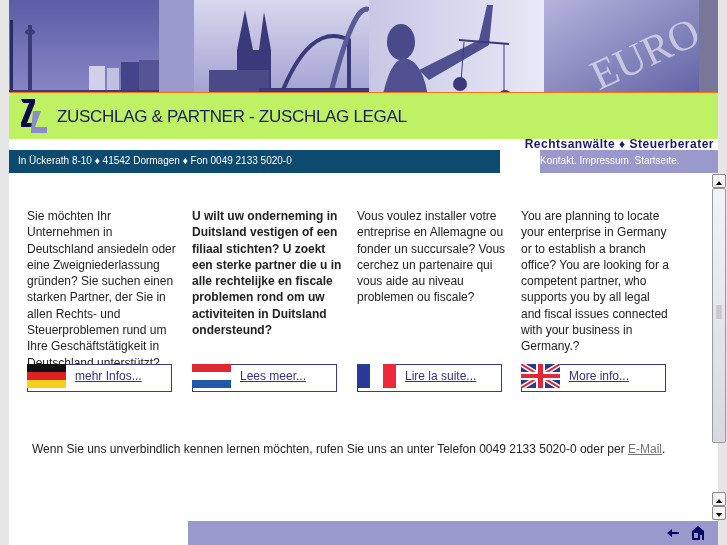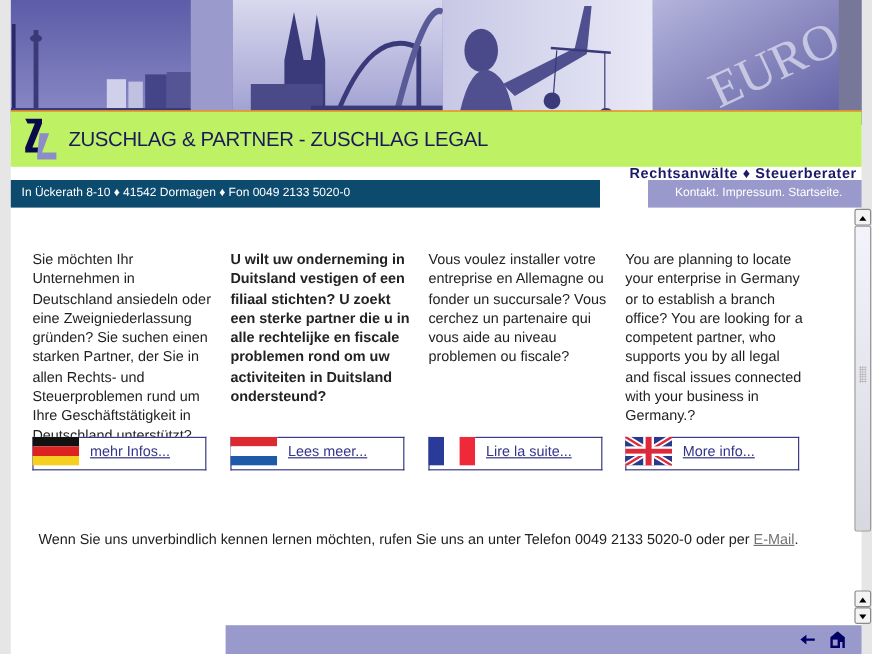--- a/index.html
+++ b/index.html
@@ -4,21 +4,21 @@
 <style>
   html,body{margin:0;padding:0;}
   body{width:727px;height:545px;overflow:hidden;background:#e6e6e6;font-family:"Liberation Sans",sans-serif;position:relative;}
   .frame{position:absolute;left:9px;top:0;width:709px;height:545px;background:#fff;}
   .banner{position:absolute;left:0;top:0;width:709px;height:104px;overflow:hidden;background:#6a6aa8;}
   .header{position:absolute;left:0;top:92px;width:709px;height:46px;background:#bef264;border-top:1px solid #f97316;}
   .logo{position:absolute;left:10px;top:4px;width:30px;height:38px;}
   .brand{position:absolute;left:48px;top:14px;font-size:17px;color:#1a1a5a;letter-spacing:-0.3px;}
   .tagline{position:absolute;right:4px;top:20px;font-size:12px;font-weight:bold;color:#1a1a6a;letter-spacing:0.5px;margin-top:24px;}
   .addrbar{position:absolute;left:0;top:150px;width:491px;height:23px;background:#0c4a6e;color:#fff;font-size:10px;line-height:22px;padding-left:9px;box-sizing:border-box;}
-  .navbar{position:absolute;left:531px;top:150px;width:178px;height:23px;background:#9999cc;color:#fff;font-size:10px;line-height:22px;text-align:right;padding-right:16px;box-sizing:border-box;}
+  .navbar{position:absolute;left:531px;top:150px;width:178px;height:23px;background:#9999cc;color:#fff;font-size:10px;line-height:22px;padding-right:16px;box-sizing:border-box;}
   .col{position:absolute;top:208px;width:155px;font-size:12px;line-height:16.3px;color:#222;}
   .langbox{position:absolute;top:364px;width:145px;height:28px;border:1px solid #3a3a88;border-top:none;box-sizing:border-box;background:#fff;}
   .langbox .topline{position:absolute;left:38px;right:-1px;top:0;border-top:1px solid #3a3a88;}
   .flag{position:absolute;left:-1px;top:0;width:39px;height:24px;}
   .langlink{position:absolute;left:47px;top:5px;font-size:12px;color:#33338a;text-decoration:underline;}
   .contact{position:absolute;left:23px;top:442px;font-size:12px;color:#222;}
   .contact a{color:#737373;text-decoration:underline;}
   .footer-left{position:absolute;left:0;top:521px;width:179px;height:24px;background:#000066;color:#fca5a5;font-size:12px;line-height:22px;padding-left:7px;box-sizing:border-box;margin-top:36px;}
   .footer-right{position:absolute;left:179px;top:521px;width:530px;height:24px;background:#9999cc;}
   .ficon{position:absolute;top:5px;width:14px;height:14px;}

